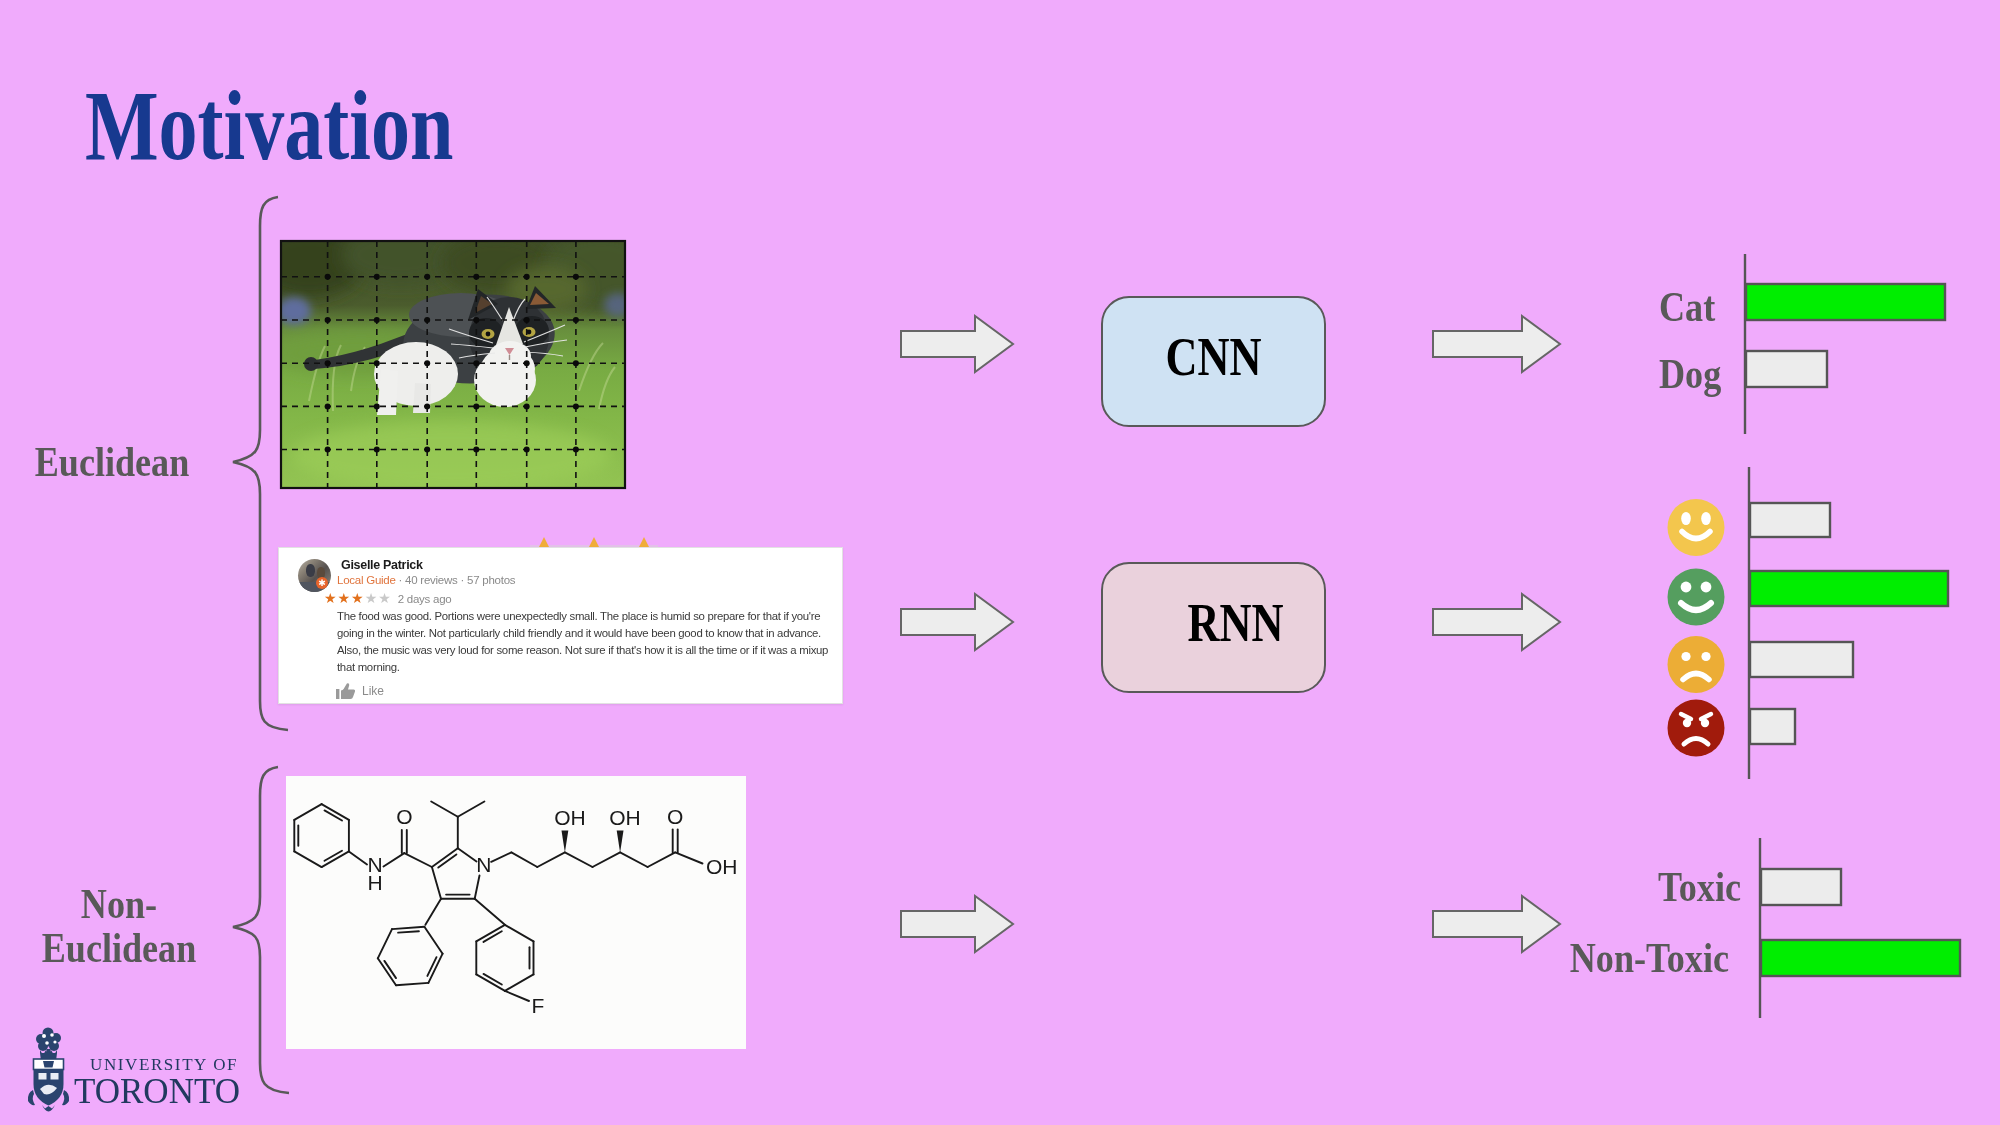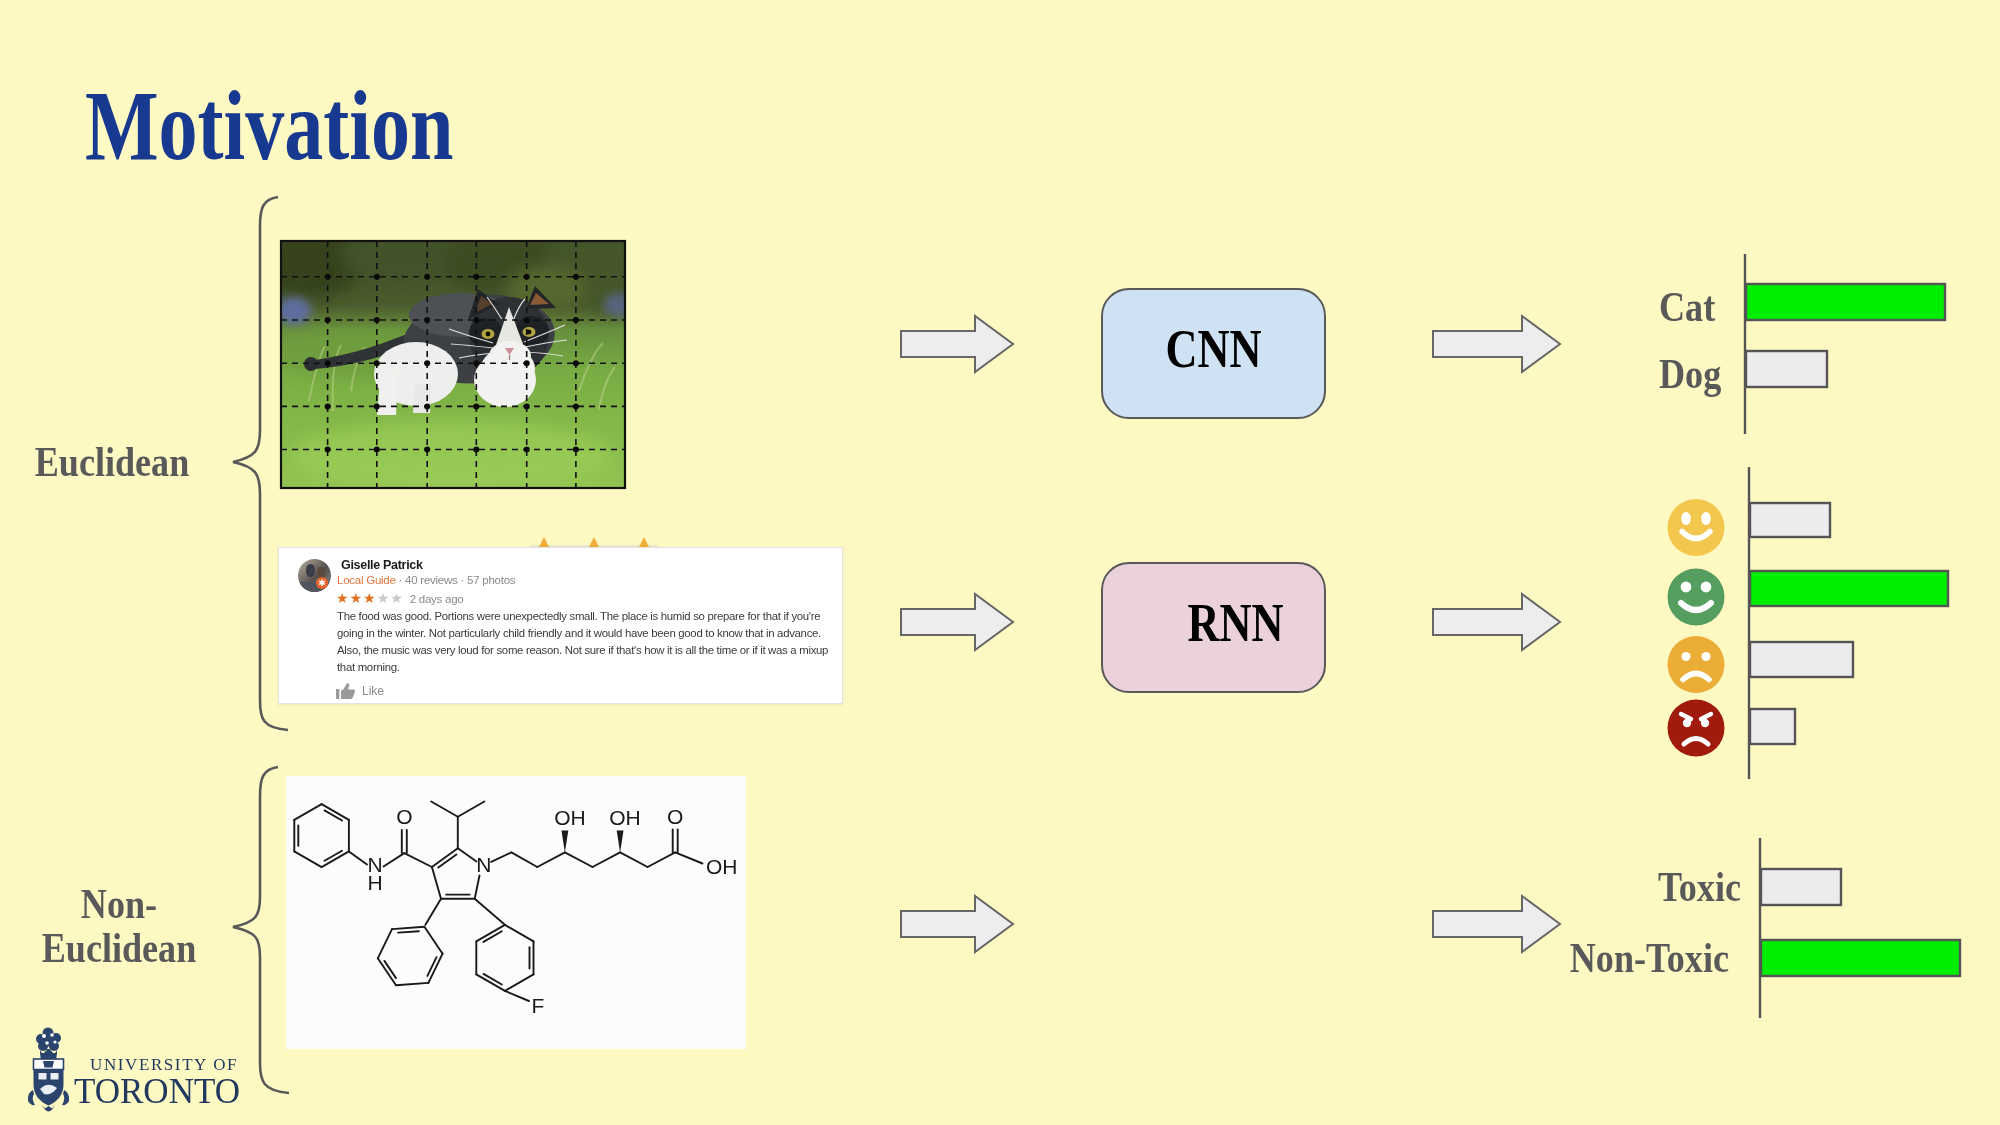--- a/index.html
+++ b/index.html
@@ -1,16 +1,16 @@
 <!DOCTYPE html>
 <html><head>
 <meta charset="utf-8">
 <style>
   html,body{margin:0;padding:0;background:#ffffff;}
-  #page{position:relative;width:2000px;height:1125px;background:#fef9c3;overflow:hidden;
+  #page{position:relative;width:2000px;height:1125px;background:#f0abfc;overflow:hidden;
         font-family:"Liberation Sans",sans-serif;}
   .abs{position:absolute;}
   .serifb{font-family:"Liberation Serif",serif;font-weight:bold;}
   .glabel{font-family:"Liberation Serif",serif;font-weight:bold;color:#595959;transform:scaleX(0.84);}
   .boxlab{position:absolute;width:225px;height:131px;border:2.5px solid #595959;border-radius:28px;
           box-sizing:border-box;display:flex;align-items:center;justify-content:center;
           font-family:"Liberation Serif",serif;font-weight:bold;font-size:54px;color:#000;
           padding-bottom:10px;}
   .boxlab span{transform:scaleX(0.82);display:inline-block;}
 </style>
@@ -21,21 +21,21 @@
   <div class="abs serifb" id="title" style="left:85px;top:76px;font-size:100px;line-height:1;color:#17398f;transform:scaleX(0.78);transform-origin:left top;">Motivation</div>
 
   <div class="abs glabel" style="left:0px;top:440px;width:224px;transform-origin:center;text-align:center;font-size:43px;line-height:1;">Euclidean</div>
   <div class="abs glabel" style="left:0px;top:882px;width:238px;transform-origin:center;text-align:center;font-size:43px;line-height:1.03;">Non-<br>Euclidean</div>
 
   <div class="abs glabel" style="left:1659px;top:285px;font-size:43px;line-height:1;transform-origin:left;">Cat</div>
   <div class="abs glabel" style="left:1659px;top:352px;font-size:43px;line-height:1;transform-origin:left;">Dog</div>
   <div class="abs glabel" style="left:1541px;top:865px;width:200px;text-align:right;font-size:43px;line-height:1;transform-origin:right;">Toxic</div>
   <div class="abs glabel" style="left:1529px;top:936px;width:200px;text-align:right;font-size:43px;line-height:1;transform-origin:right;">Non-Toxic</div>
 
-  <div class="boxlab" style="left:1101px;top:288px;background:#cfe2f3;">
+  <div class="boxlab" style="left:1101px;top:296px;background:#cfe2f3;">
       <span>CNN</span>
     </div>
   <div class="boxlab" style="left:1101px;top:562px;background:#ead1dc;padding-left:44px;">
       <span>RNN</span>
     </div>
 
   <svg class="abs" style="left:0;top:0;" width="2000" height="1125" viewBox="0 0 2000 1125">
     <rect x="286" y="776" width="460" height="273" fill="#fcfcfb"></rect>
     <g stroke="#595959" stroke-width="2.6" fill="none">
       <path d="M 278,197 C 263,199 260,208 260,226 L 260,430 C 260,450 256,457 233,462 C 256,467 260,474 260,494 L 260,701 C 260,719 263,728 288,730"></path>
@@ -329,21 +329,21 @@
       <div class="abs" style="left:8px;top:5px;width:9px;height:13px;background:#3a3c46;border-radius:45%;"></div>
       <div class="abs" style="left:19px;top:8px;width:8px;height:12px;background:#5a4a3c;border-radius:45%;"></div>
       <div class="abs" style="left:0;top:23px;width:33px;height:10px;background:#50555f;"></div>
     </div>
     <div class="abs" style="left:37px;top:29px;width:12px;height:12px;border-radius:50%;background:#e8652c;
          color:#fff;font-size:9px;line-height:12px;text-align:center;">✱</div>
     <div class="abs" style="left:62px;top:10px;font-size:12.5px;font-weight:bold;color:#1b1b1b;letter-spacing:-0.3px;">Giselle Patrick</div>
     <div class="abs" style="left:58px;top:26px;font-size:11.5px;letter-spacing:-0.25px;">
       <span style="color:#e0743d;margin-top:35px;">Local Guide</span><span style="color:#8a8a8a;"> · 40 reviews · 57 photos</span>
     </div>
-    <div class="abs" style="left:57px;top:42px;font-size:14px;letter-spacing:1px;"><span style="color:#e2711d;">★★★</span><span style="color:#c9c9c9;">★★</span><span style="color:#8a8a8a;font-size:11.5px;letter-spacing:-0.25px;">&nbsp; 2 days ago</span></div>
+    <div class="abs" style="left:45px;top:42px;font-size:14px;letter-spacing:1px;"><span style="color:#e2711d;">★★★</span><span style="color:#c9c9c9;">★★</span><span style="color:#8a8a8a;font-size:11.5px;letter-spacing:-0.25px;">&nbsp; 2 days ago</span></div>
     <div class="abs" style="left:58px;top:60px;width:520px;font-size:11.4px;line-height:17px;color:#3a3a3a;letter-spacing:-0.3px;white-space:nowrap;">
       The food was good. Portions were unexpectedly small. The place is humid so prepare for that if you're<br>
       going in the winter. Not particularly child friendly and it would have been good to know that in advance.<br>
       Also, the music was very loud for some reason. Not sure if that's how it is all the time or if it was a mixup<br>
       that morning.
     </div>
     <div class="abs" style="left:57px;top:135px;">
       <svg width="20" height="16" viewBox="0 0 20 16">
         <rect x="0" y="6" width="3.4" height="10" fill="#9a9a9a"></rect>
         <path d="M 5,16 L 14.5,16 Q 16.5,16 17,14 L 19,8.5 Q 19.6,6.6 17.6,6.6 L 12,6.6 L 13.2,2.2 Q 13.6,0.3 11.8,0.3 Q 10.8,0.3 10.3,1.4 L 7.6,6 Q 6.8,7.2 5,7.4 Z" fill="#9a9a9a"></path>

